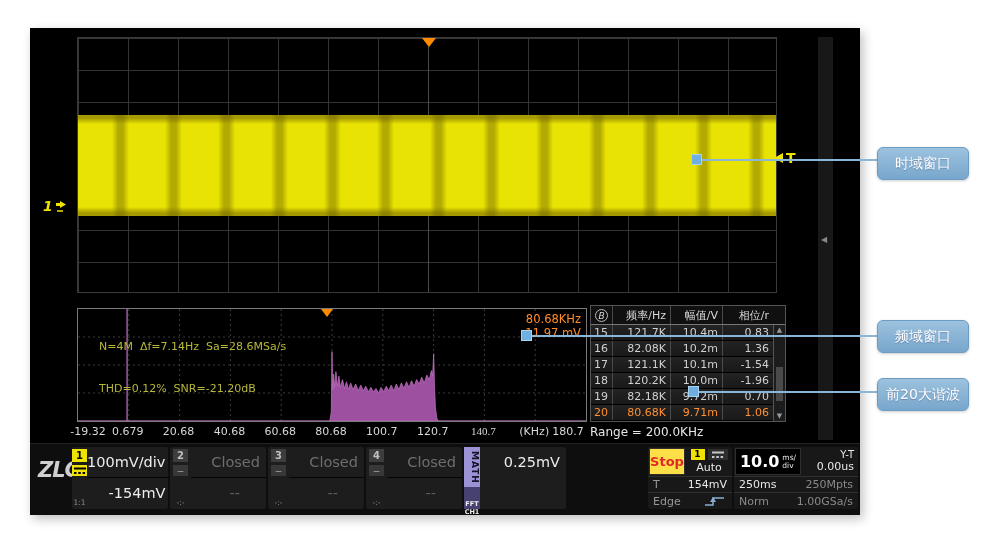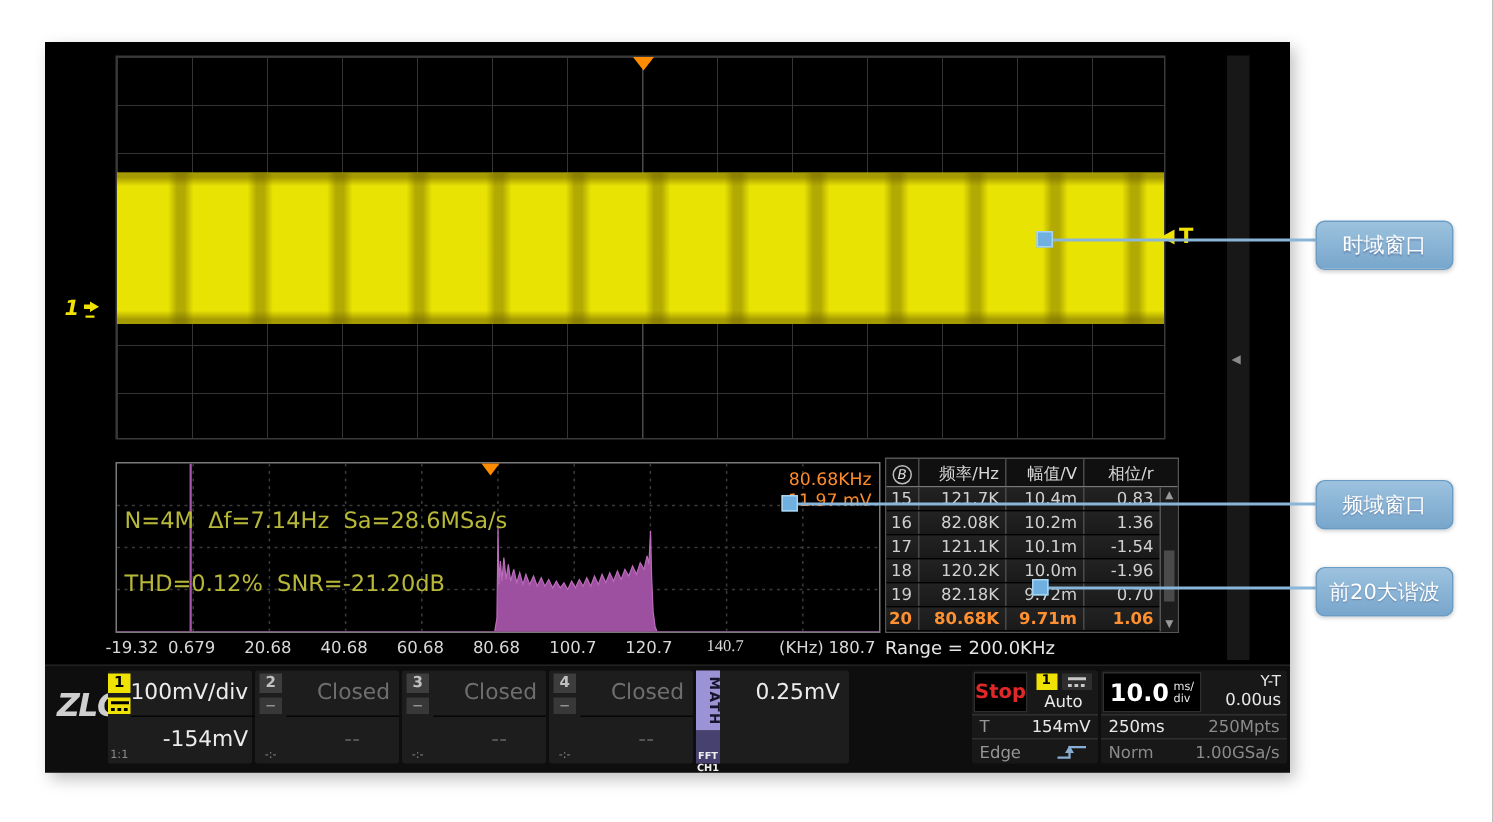--- a/index.html
+++ b/index.html
@@ -36,35 +36,35 @@
 
   .side-strip { position:absolute; left:788px; top:9px; width:15px; height:403px; background:#181818; }
   .side-strip .arr { position:absolute; top:198px; left:3px; color:#8a8a8a; font-size:8px; }
 
   
   .fft-box { position:absolute; left:47px; top:280px; width:510px; height:114px; border:1px solid #7a7a7a; }
   .fft-box svg { position:absolute; left:0; top:0; width:508px; height:112px; }
   .fgrid { stroke:#3a3a3a; stroke-width:1; stroke-dasharray:2 3; }
   .fdc   { stroke:#a658a8; stroke-width:1.5; }
   .fspec { fill:#9e50a0; stroke:#bb6cbb; stroke-width:0.8; }
-  .fft-info { position:absolute; left:5px; top:3px; color:#b8b838; font-size:15px; line-height:14px; white-space:pre; }
+  .fft-info { position:absolute; left:21px; top:3px; color:#b8b838; font-size:11px; line-height:14px; white-space:pre; }
   .fft-readout { position:absolute; right:5px; top:3px; color:#ff8c28; font-size:11.5px; line-height:14px; text-align:right; }
   .fft-box .trig-pos { left:243px; top:0; border-left-width:6px; border-right-width:6px; border-top-width:8px; }
   .fft-axis { position:absolute; left:0; top:397px; width:586px; height:14px; }
   .ftick { position:absolute; top:0; width:44px; text-align:center; color:#d8d8d8; font-size:11px; }
 
   
   .htable { position:absolute; left:560px; top:277px; width:196px; background:#0d0d0d; border:1px solid #555;
     font-size:11px; color:#d0d0d0; }
   .hrow { display:flex; height:16px; line-height:16px; background:linear-gradient(#232323,#191919);
     border-bottom:1px solid #000; }
   .hrow.hdr { height:19px; line-height:19px; background:#101010; border-bottom:1px solid #777; color:#d8d8d8; }
   .hc { padding-right:4px; text-align:right; border-right:1px solid #4a4a4a; overflow:hidden; }
   .hc.n { width:22px; } .hc.f { width:58px; } .hc.a { width:52px; } .hc.p { width:50px; border-right:none; }
-  .hrow.hl { color:#ff9030;font-weight:bold; }
+  .hrow.hl { color:#ff9030; }
   .bicon { display:inline-block; width:13px; height:13px; line-height:12px; border:1px solid #bbb;
     border-radius:50%; text-align:center; font-size:9px; font-style:italic; color:#ddd; margin:2px 0 0 3px; }
   .hscroll { position:absolute; right:0; top:19px; bottom:0; width:12px; background:#1c1c1c;
     border-left:1px solid #555; text-align:center; }
   .hscroll .sa { display:block; color:#999; font-size:7px; line-height:10px; cursor:pointer; }
   .hscroll .sa.dn { position:absolute; bottom:0; left:0; right:0; }
   .hscroll .thumb { position:absolute; left:2px; right:2px; top:42px; height:34px; background:#4a4a4a; }
   .range-label { position:absolute; left:560px; top:397px; color:#e6e6e6; font-size:12px; }
 
   
@@ -94,21 +94,21 @@
     writing-mode:vertical-rl; text-align:center; letter-spacing:1px; }
   .fftbadge { height:22px; background:#46416e; color:#eee; font-size:6.5px; line-height:8px;
     text-align:center; padding-top:13px; font-weight:bold; }
   .trig { left:618px; width:84px; background:#181818; }
   .tb   { left:704px; width:124px; background:#181818; }
   .panelblk { display:flex; flex-direction:column; width:100%; }
   .prow1 { height:29px; display:flex; }
   .prow { height:16px; border-top:1px solid #303030; display:flex; justify-content:space-between;
     align-items:center; padding:0 5px; font-size:11px; }
   .prow.last { height:17px; }
-  .stopbtn { width:36px; margin:1px; background:#000000; border:1px solid #2e2e2e; color:#e02828;
+  .stopbtn { width:36px; margin:1px; background:#fde047; border:1px solid #2e2e2e; color:#e02828;
     font-weight:bold; font-size:13px; text-align:center; line-height:25px; }
   .trigright { flex:1; display:flex; flex-direction:column; align-items:center; padding-top:2px; }
   .badgerow { display:flex; gap:3px; }
   .trigsrc { width:14px; height:11px; background:#f0e202; color:#000; font-size:9px; font-weight:bold;
     text-align:center; line-height:11px; }
   .trigcoup { width:20px; height:11px; background:#2e2e2e; color:#c8c8c8; display:flex;
     align-items:center; justify-content:center; }
   .automode { color:#e8e8e8; font-size:11px; margin-top:1px; }
   .glabel { color:#969696; } .wval { color:#e8e8e8; } .gval { color:#8a8a8a; }
   .tbpanel { width:66px; margin:1px; background:#000; border:1px solid #2e2e2e; display:flex;

